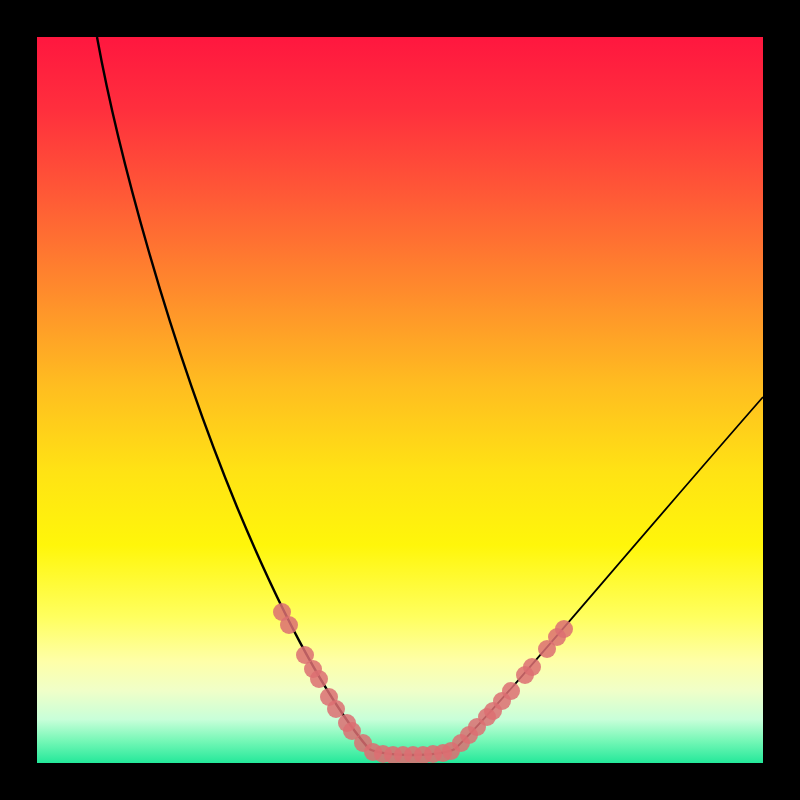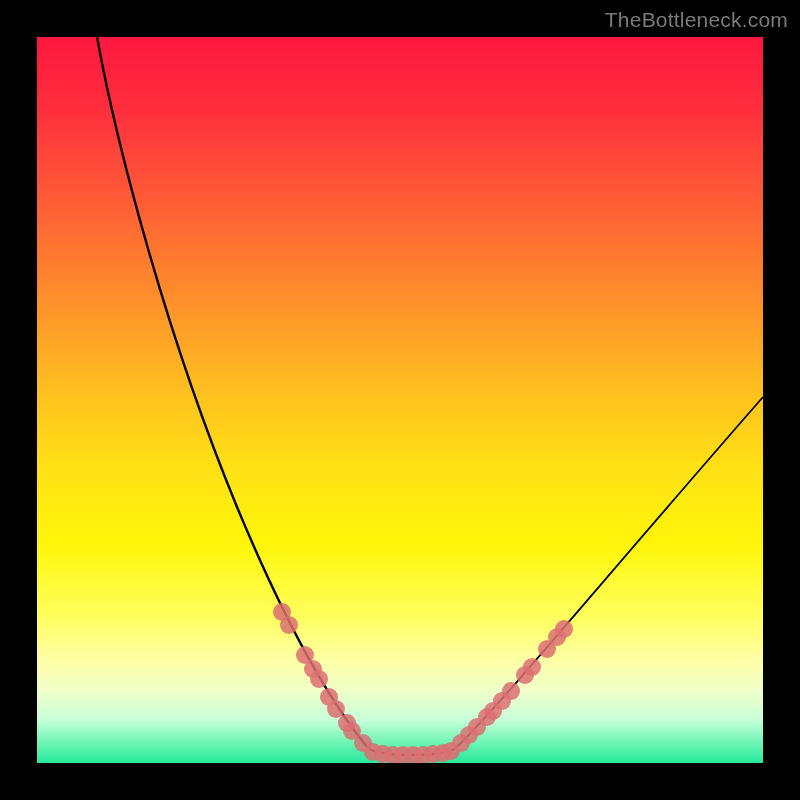--- a/index.html
+++ b/index.html
@@ -133,14 +133,13 @@
         <circle class="flatdot" cx="366" cy="718" r="9"></circle>
         <circle class="flatdot" cx="376" cy="718" r="9"></circle>
         <circle class="flatdot" cx="386" cy="718" r="9"></circle>
         <circle class="flatdot" cx="396" cy="717" r="9"></circle>
         <circle class="flatdot" cx="406" cy="716" r="9"></circle>
         <circle class="flatdot" cx="414" cy="714" r="9"></circle>
       </g>
     </svg>
 
   </div>
-  <div class="watermark">TheBottleneck.com</div>
 </div>
 
 </body></html>

